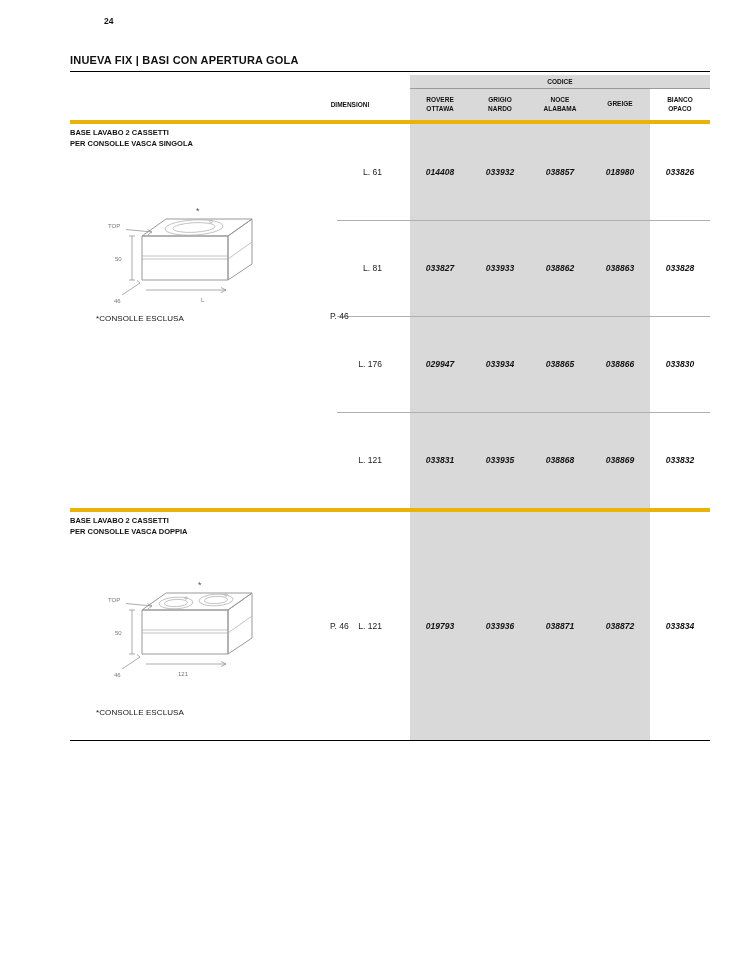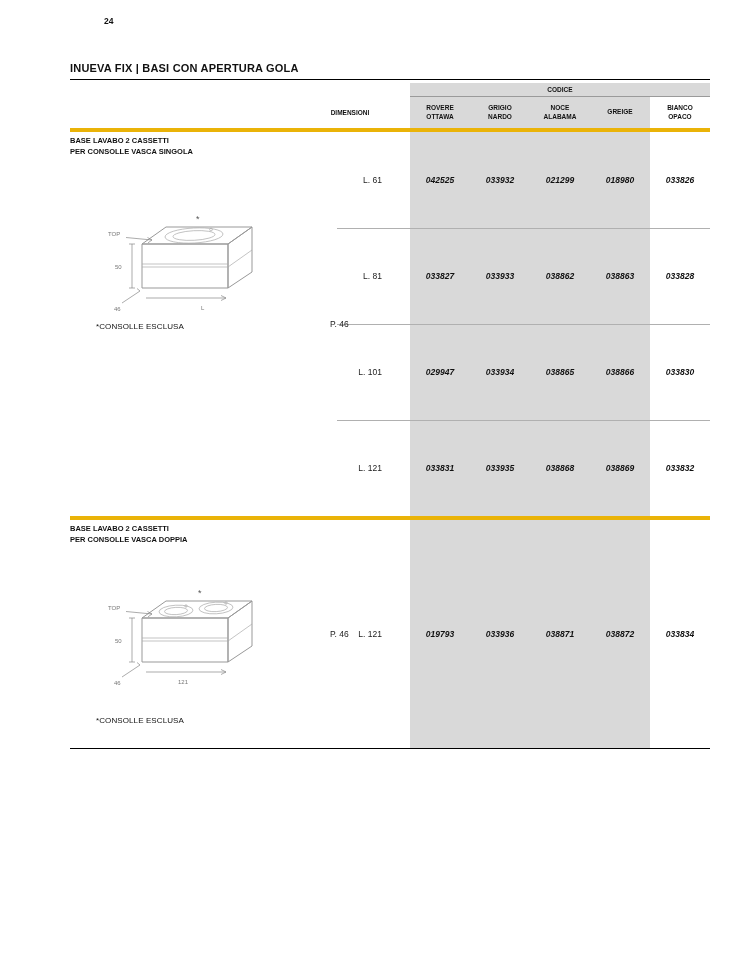--- a/index.html
+++ b/index.html
@@ -2,21 +2,21 @@
 <html><head>
 <meta charset="utf-8">
 <style>
   html,body{margin:0;padding:0;}
   body{
     width:742px;height:959px;background:#ffffff;position:relative;
     font-family:"Liberation Sans", sans-serif;color:#111;
     -webkit-font-smoothing:antialiased;
   }
   .page-number{position:absolute;left:104px;top:16px;font-size:8.5px;font-weight:bold;}
-  .content{position:absolute;left:70px;top:62px;width:640px;}
+  .content{position:absolute;left:70px;top:54px;width:640px;}
   .title{font-size:11px;font-weight:bold;letter-spacing:.2px;padding-bottom:5px;border-bottom:1px solid #000;}
 
   
   .header-block{position:relative;height:48px;}
   .codice-strip{position:absolute;left:340px;top:3px;width:300px;height:13px;background:#d9d9d9;
     border-bottom:1px solid #9a9a9a;display:flex;align-items:center;justify-content:center;
     font-size:6.5px;font-weight:bold;}
   .names-row{position:absolute;left:0;top:17px;width:640px;height:31px;}
   .names-grey{position:absolute;left:340px;top:0;width:240px;height:31px;background:#d9d9d9;}
   .dimensioni{position:absolute;left:220px;top:0;width:120px;height:31px;display:flex;
@@ -127,38 +127,38 @@
       </svg>
     </div>
 
     <div class="note">*CONSOLLE ESCLUSA</div>
     <div class="p-dim">P. 46</div>
 
     <div class="rows">
       <div class="row">
         <div class="spacer"></div>
         <div class="dim-cell">L. 61</div>
-        <div class="code-cell">042525</div>
+        <div class="code-cell">014408</div>
         <div class="code-cell">033932</div>
-        <div class="code-cell">021299</div>
+        <div class="code-cell">038857</div>
         <div class="code-cell">018980</div>
         <div class="code-cell">033826</div>
       </div>
       <div class="row">
         <div class="spacer"></div>
         <div class="dim-cell">L. 81</div>
         <div class="code-cell">033827</div>
         <div class="code-cell">033933</div>
         <div class="code-cell">038862</div>
         <div class="code-cell">038863</div>
         <div class="code-cell">033828</div>
       </div>
       <div class="row">
         <div class="spacer"></div>
-        <div class="dim-cell">L. 101</div>
+        <div class="dim-cell">L. 176</div>
         <div class="code-cell">029947</div>
         <div class="code-cell">033934</div>
         <div class="code-cell">038865</div>
         <div class="code-cell">038866</div>
         <div class="code-cell">033830</div>
       </div>
       <div class="row">
         <div class="spacer"></div>
         <div class="dim-cell">L. 121</div>
         <div class="code-cell">033831</div>

